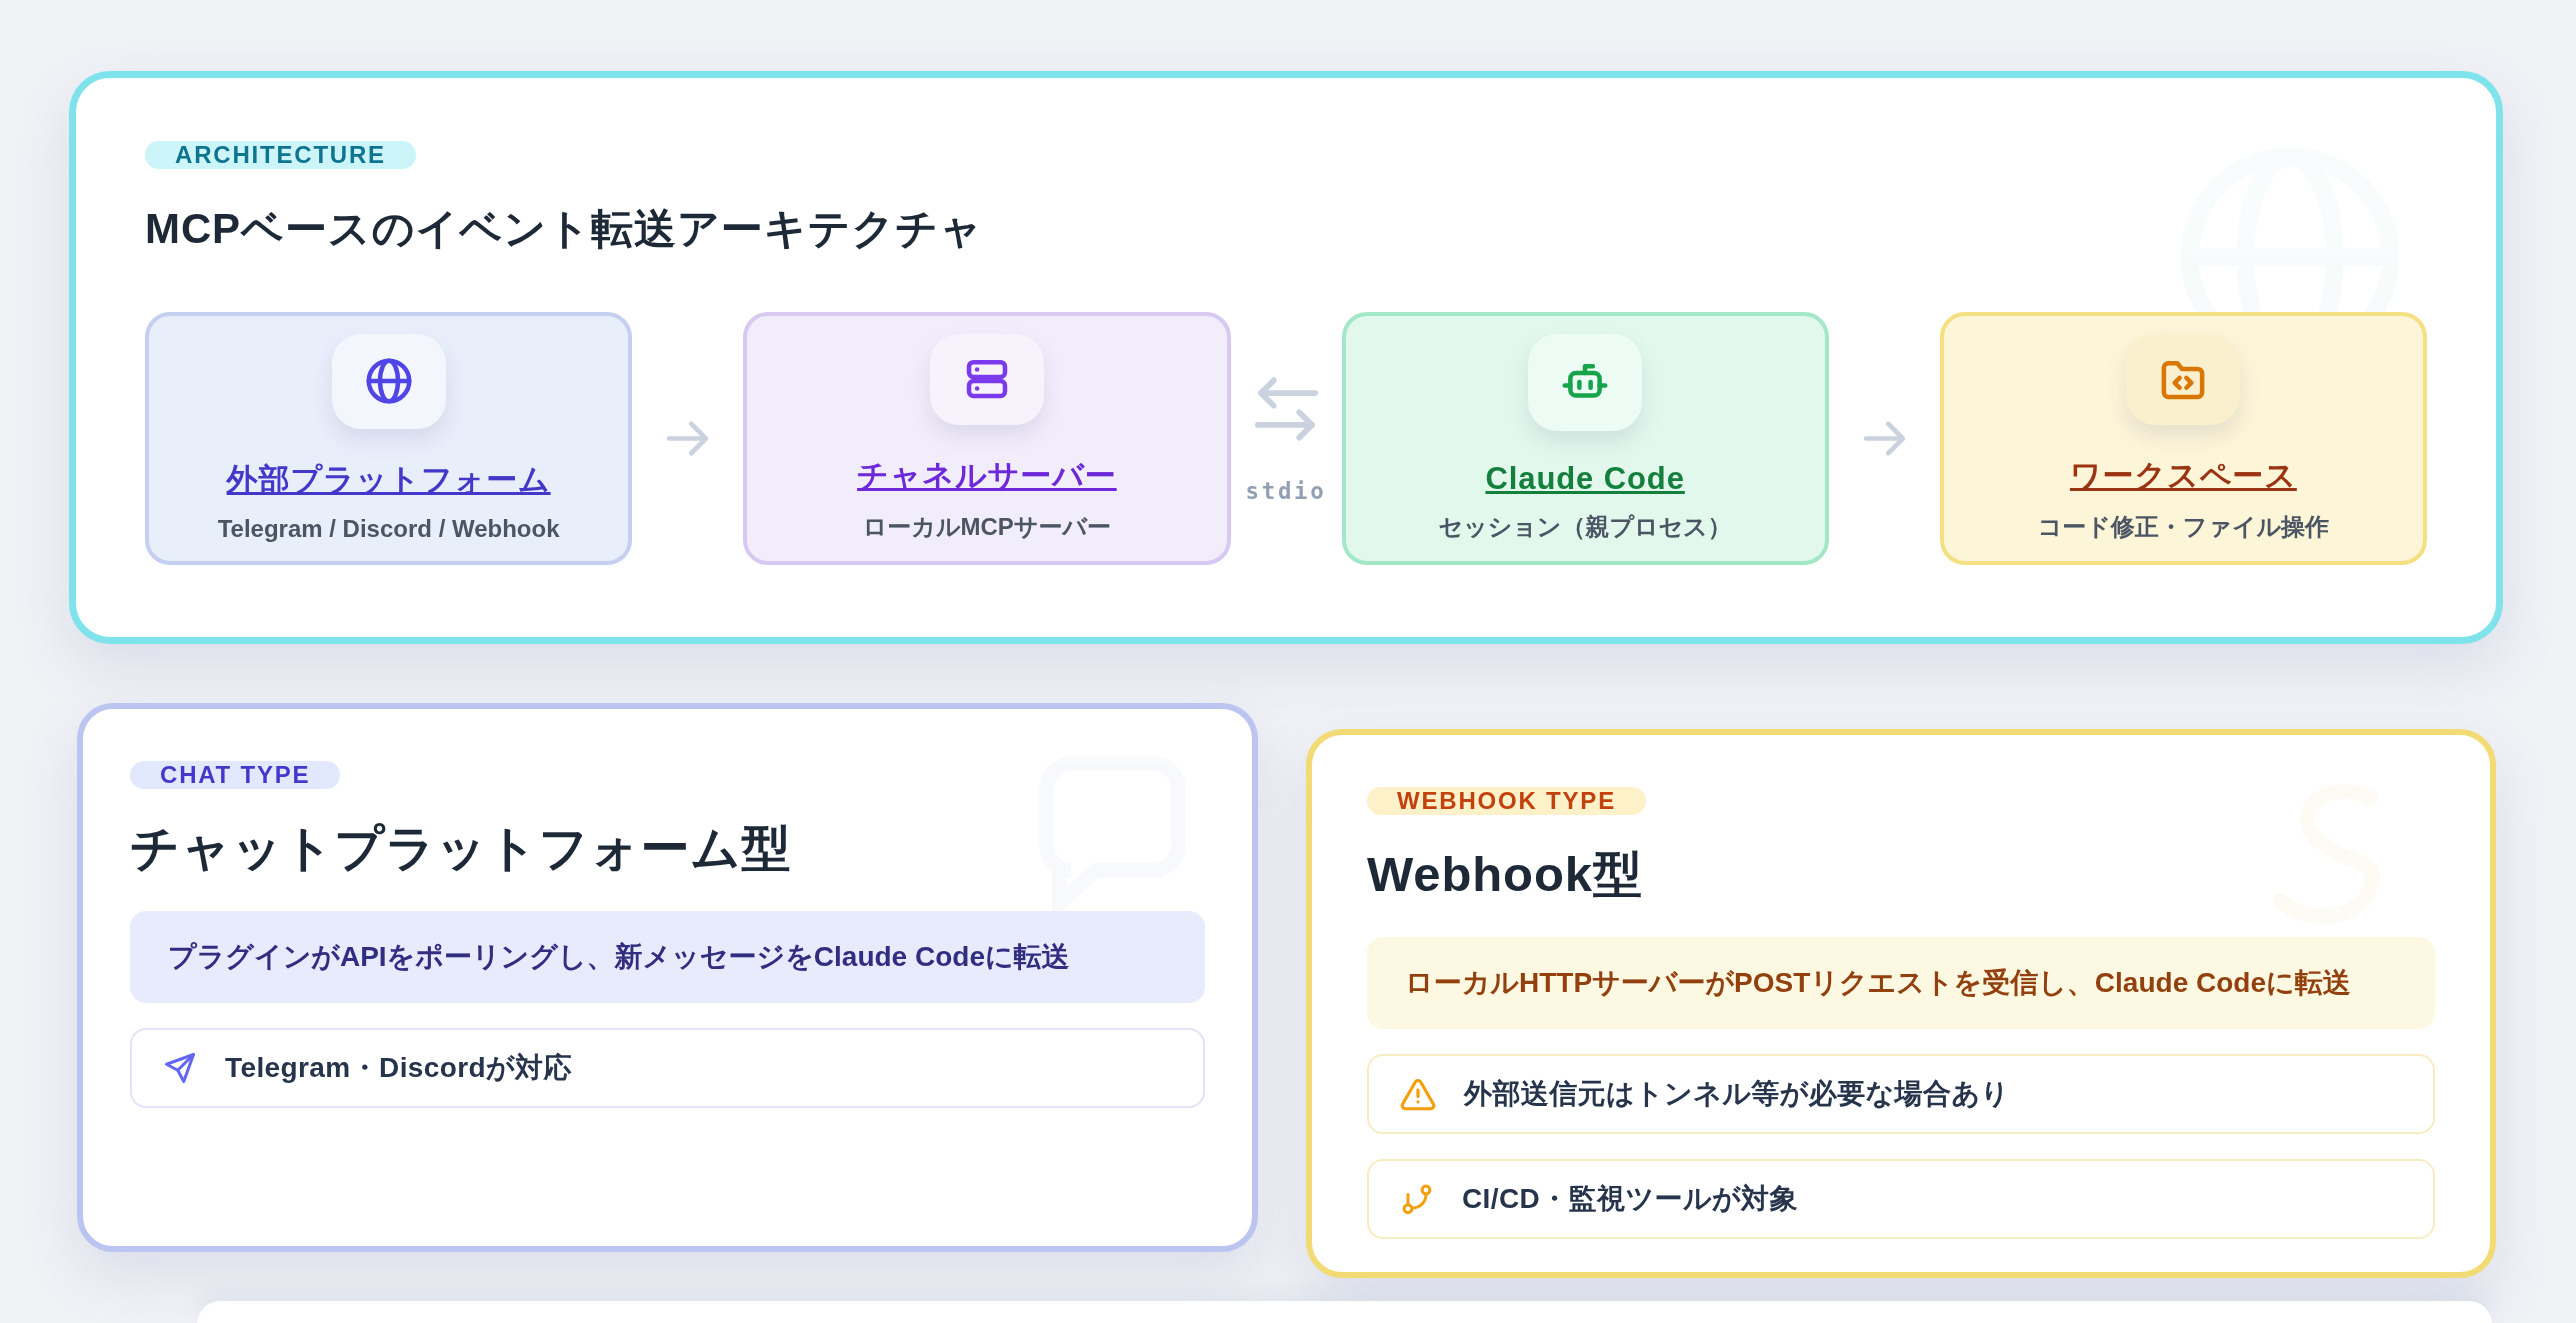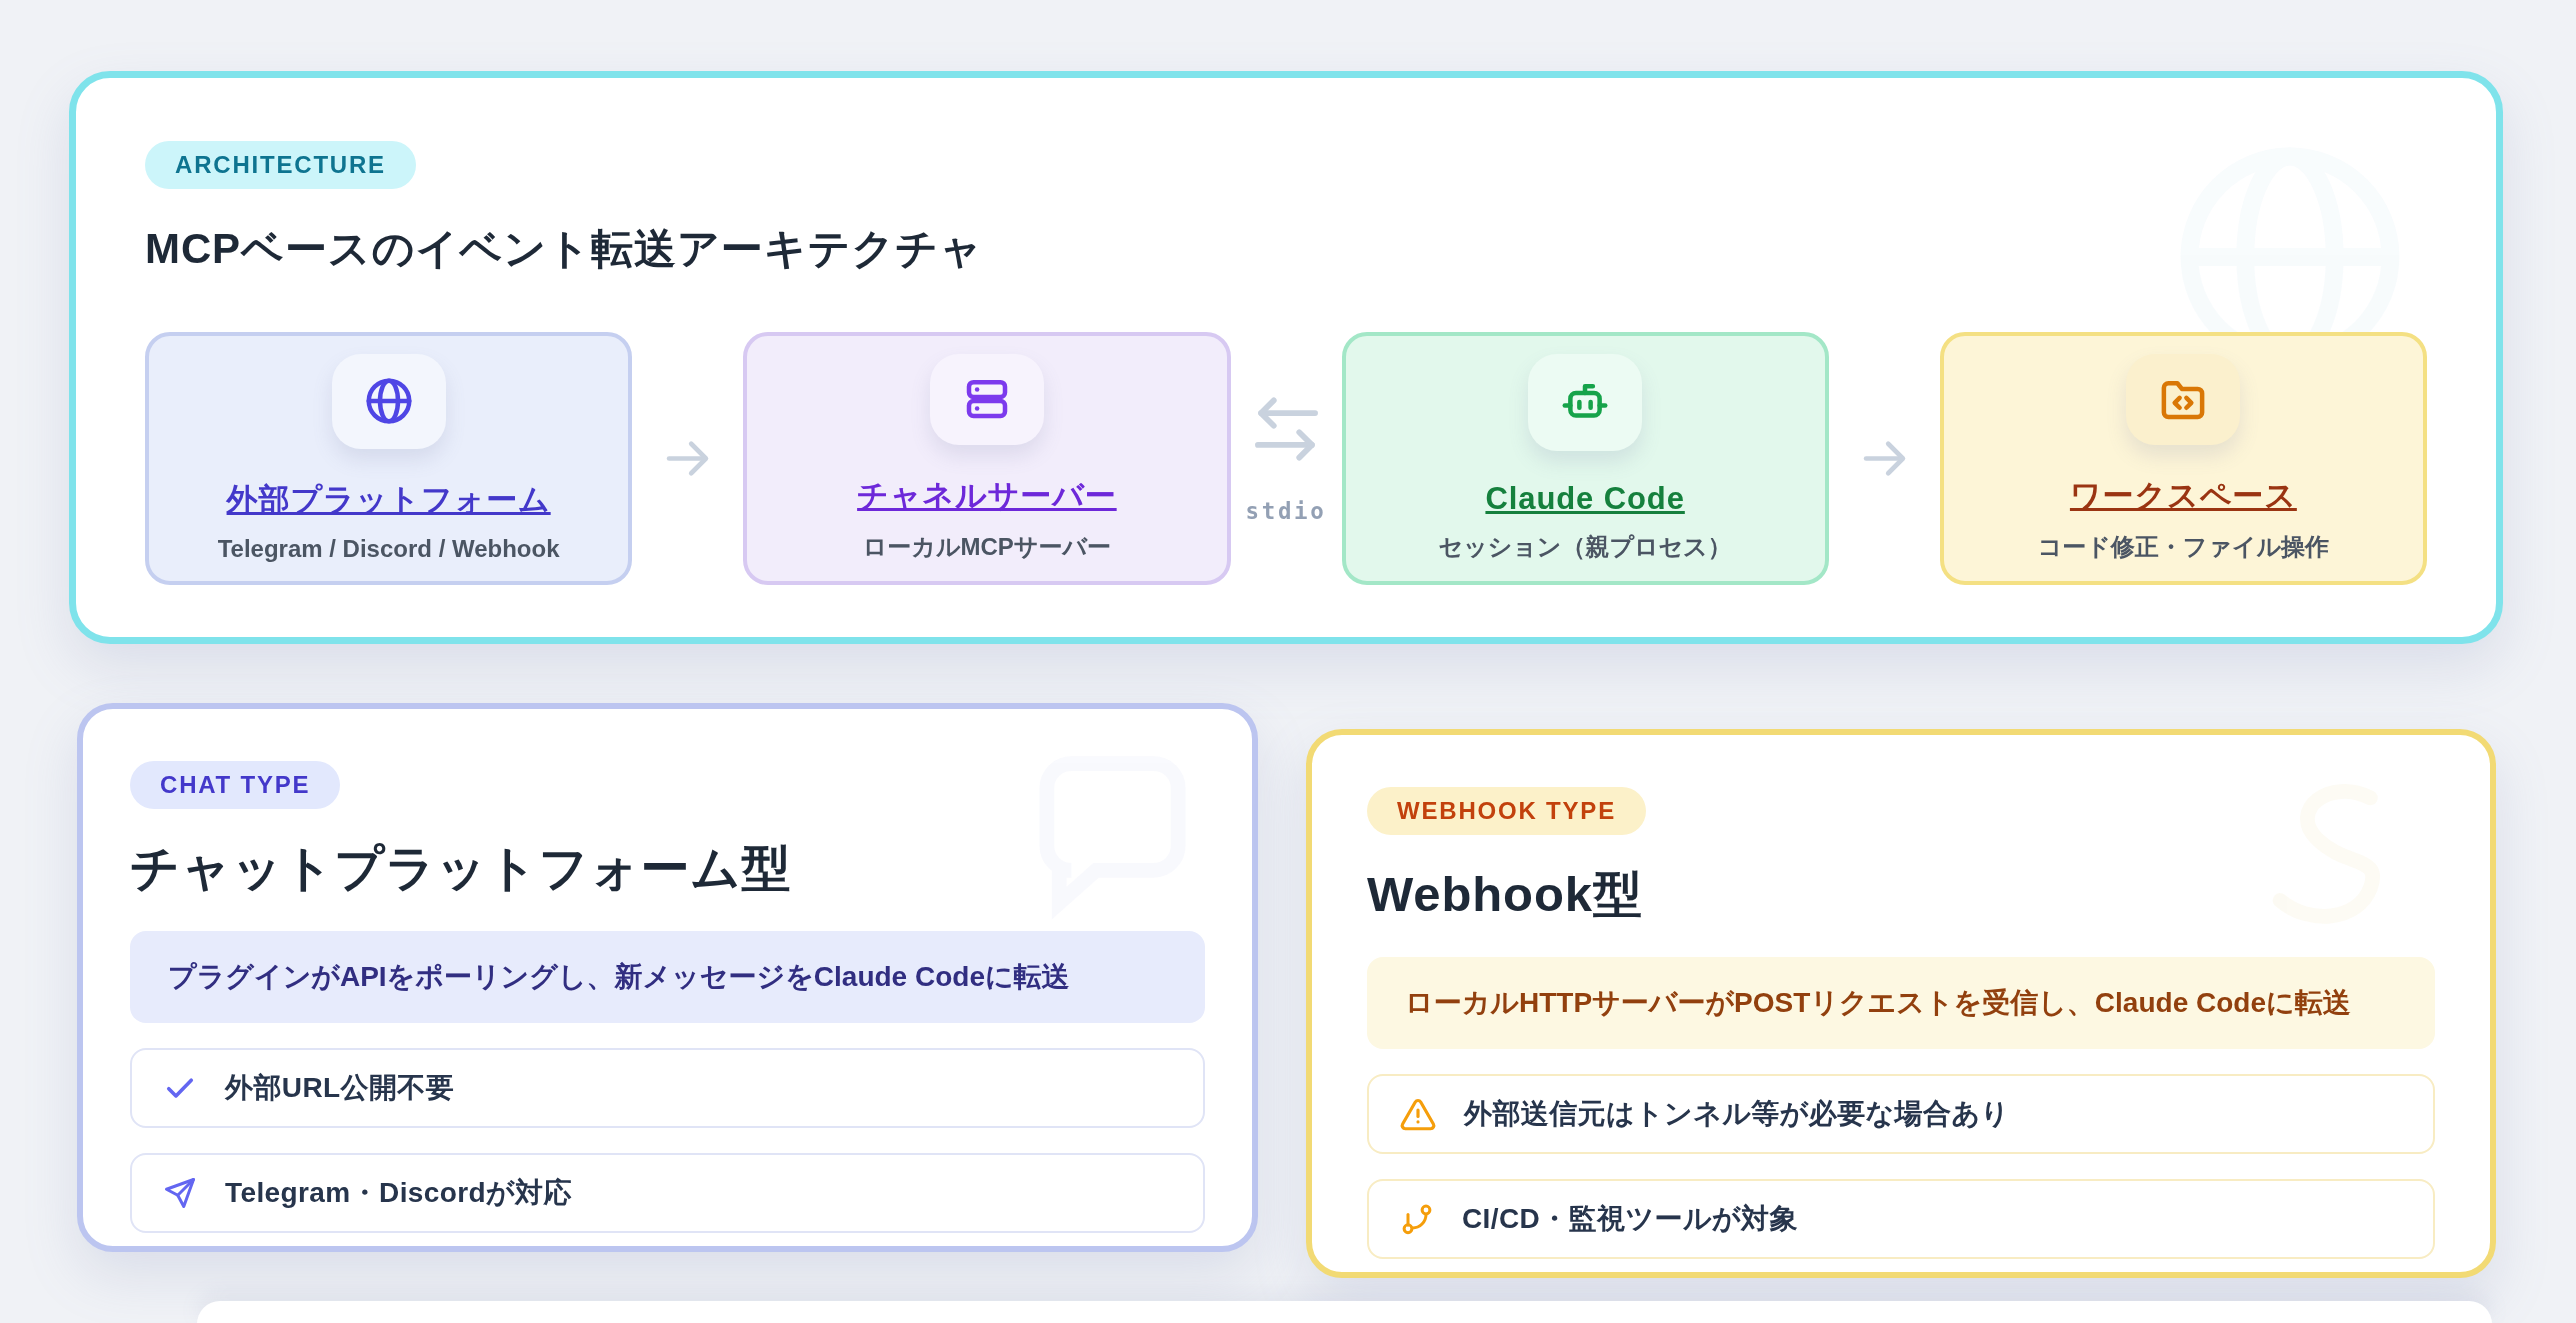--- a/index.html
+++ b/index.html
@@ -28,21 +28,21 @@
     padding:52px 47px 0 47px;
   }
   .card-webhook {
     left:1306px; top:729px; width:1190px; height:549px;
     border:6.3px solid #f2da74; border-radius:36px;
     padding:52px 55px 0 55px;
   }
   .badge {
     display:inline-block;
     font-size:24px; font-weight:bold; letter-spacing:1.8px;
-    padding:10px 30px; border-radius:894px;
+    padding:0 30px; border-radius:894px;
     position:relative; z-index:2;
   }
   .badge-arch { background:#ccf5fa; color:#0e7490; }
   .badge-chat { background:#e2e8fd; color:#4338ca; }
   .badge-webhook { background:#fcf1c9; color:#c2410c; }
   .arch-title {
     margin-top:32px;
     font-size:42px; font-weight:bold; color:#1e2937;
     letter-spacing:0.9px; position:relative; z-index:2;
   }
@@ -215,28 +215,20 @@
 <section class="card card-chat">
   <svg class="ghost ghost-chat" width="197" height="197" viewBox="0 0 24 24" fill="none" stroke="currentColor" stroke-width="1.8">
     <path d="M4 6a3 3 0 0 1 3-3h10a3 3 0 0 1 3 3v7a3 3 0 0 1-3 3h-7l-4.5 4v-4H7a3 3 0 0 1-3-3z"></path>
   </svg>
 
   <span class="badge badge-chat">CHAT TYPE</span>
   <h2 class="bottom-title">チャットプラットフォーム型</h2>
 
   <div class="desc-box desc-chat">プラグインがAPIをポーリングし、新メッセージをClaude Codeに転送</div>
 
-  <div class="item-row item-chat">
-    <span class="item-icon ic-indigo">
-      <svg width="36" height="36" viewBox="0 0 24 24" fill="none" stroke="currentColor" stroke-width="2.4" stroke-linecap="round" stroke-linejoin="round">
-        <path d="M4.5 12.5l4.8 4.8L19.5 6.8"></path>
-      </svg>
-    </span>
-    <span class="item-text">外部URL公開不要</span>
-  </div>
 
   <div class="item-row item-chat">
     <span class="item-icon ic-indigo">
       <svg width="36" height="36" viewBox="0 0 24 24" fill="none" stroke="currentColor" stroke-width="2" stroke-linecap="round" stroke-linejoin="round">
         <path d="M21 3L10.5 13.5"></path>
         <path d="M21 3l-6.5 18-4-7.5L3 9.5z"></path>
       </svg>
     </span>
     <span class="item-text">Telegram・Discordが対応</span>
   </div>

